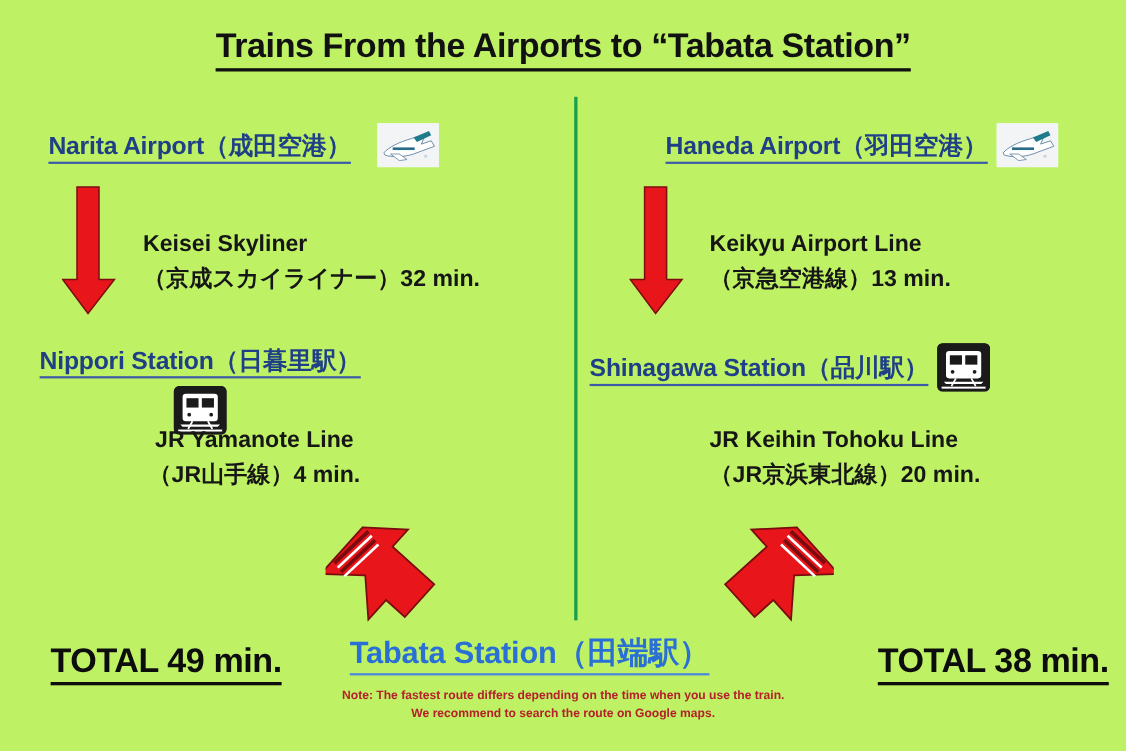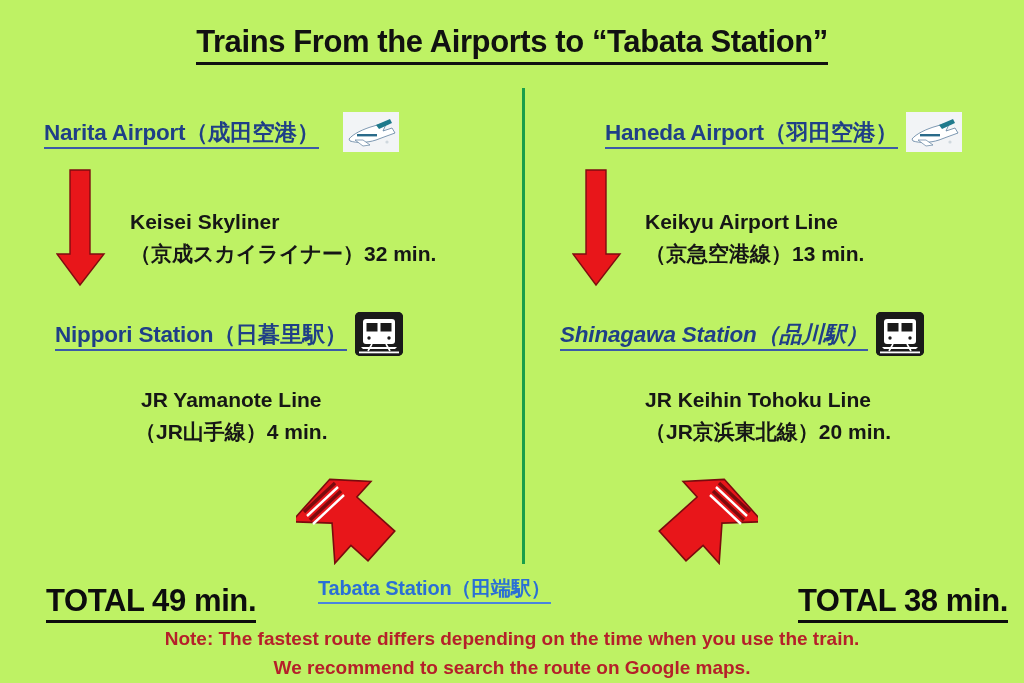--- a/index.html
+++ b/index.html
@@ -113,38 +113,38 @@
     letter-spacing: -0.4px;
     margin-top: 12px;
   }
   .total .u {
     border-bottom: 3px solid #0d0d0d;
     padding-bottom: 2px;
   }
 
   
   #destination {
-    font-size: 20px;
+    font-size: 28px;
     font-weight: bold;
     color: #2a6fd6;
     white-space: nowrap;
     letter-spacing: -0.2px;
   }
   #destination .u {
     border-bottom: 2px solid #4a84dd;
     padding-bottom: 3px;
   }
 
   
   #note {
     left: 0; right: 0;
     top: 624px;
     text-align: center;
     color: #b5202a;
-    font-size: 19px;
+    font-size: 11px;
     font-weight: bold;
     line-height: 1.55;
     white-space: nowrap;
   }
 </style>
 </head>
 <body>
 
 <div class="canvas">
 
@@ -174,21 +174,21 @@
     <svg viewBox="0 0 52 120">
       <path d="M14 2 L34 2 L34 86 L48 86 L24 117 L1 86 L14 86 Z" fill="#e8161a" stroke="#7e0d10" stroke-width="1.4"></path>
     </svg>
   </div>
 
   <div class="abs leg-text" style="left:130px; top:206px;">
     <div>Keisei Skyliner</div>
     <div class="jp">（京成スカイライナー）32 min.</div>
   </div>
 
-  <div class="abs node-row" style="left:55px; top:312px;">
+  <div class="abs node-row" style="left:36px; top:312px;flex-direction:column;">
     <span class="node-label">
       <span class="u">Nippori Station（日暮里駅）</span>
     </span>
     <span class="train-icon">
       <svg viewBox="0 0 48 44">
         <rect x="0" y="0" width="48" height="44" rx="5" fill="#1a1a1a"></rect>
         <path d="M11 7 h26 a3 3 0 0 1 3 3 v19 a3 3 0 0 1 -3 3 h-26 a3 3 0 0 1 -3 -3 v-19 a3 3 0 0 1 3 -3 z" fill="#ffffff"></path>
         <rect x="11.5" y="11" width="11" height="8.5" fill="#1a1a1a"></rect>
         <rect x="25.5" y="11" width="11" height="8.5" fill="#1a1a1a"></rect>
         <circle cx="14" cy="26" r="1.7" fill="#1a1a1a"></circle>
@@ -243,21 +243,21 @@
     <svg viewBox="0 0 52 120">
       <path d="M14 2 L34 2 L34 86 L48 86 L24 117 L1 86 L14 86 Z" fill="#e8161a" stroke="#7e0d10" stroke-width="1.4"></path>
     </svg>
   </div>
 
   <div class="abs leg-text" style="left:645px; top:206px;">
     <div>Keikyu Airport Line</div>
     <div class="jp">（京急空港線）13 min.</div>
   </div>
 
-  <div class="abs node-row" style="left:560px; top:312px;font-style:italic;">
+  <div class="abs node-row" style="left:536px; top:312px;">
     <span class="node-label">
       <span class="u">Shinagawa Station（品川駅）</span>
     </span>
     <span class="train-icon">
       <svg viewBox="0 0 48 44">
         <rect x="0" y="0" width="48" height="44" rx="5" fill="#1a1a1a"></rect>
         <path d="M11 7 h26 a3 3 0 0 1 3 3 v19 a3 3 0 0 1 -3 3 h-26 a3 3 0 0 1 -3 -3 v-19 a3 3 0 0 1 3 -3 z" fill="#ffffff"></path>
         <rect x="11.5" y="11" width="11" height="8.5" fill="#1a1a1a"></rect>
         <rect x="25.5" y="11" width="11" height="8.5" fill="#1a1a1a"></rect>
         <circle cx="14" cy="26" r="1.7" fill="#1a1a1a"></circle>

